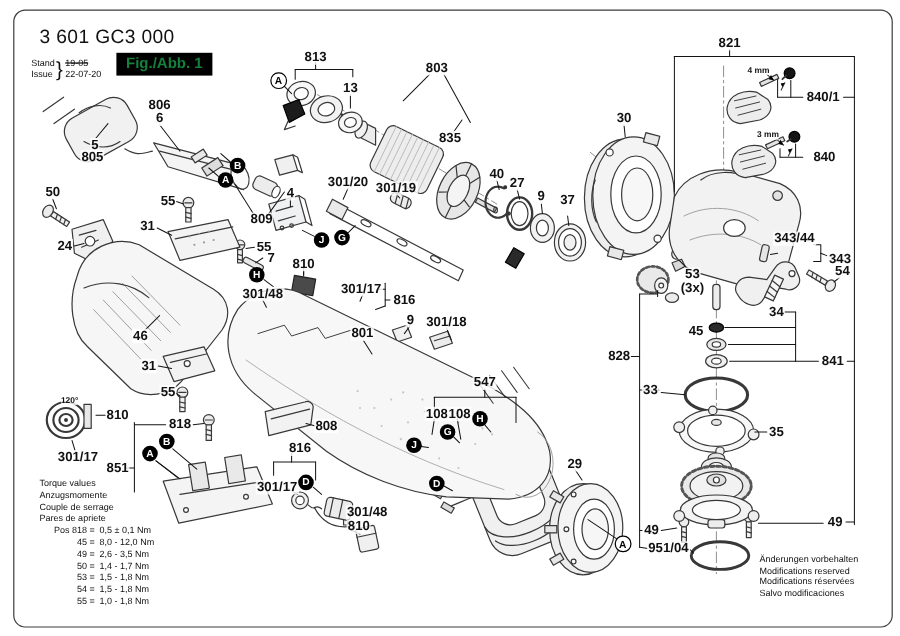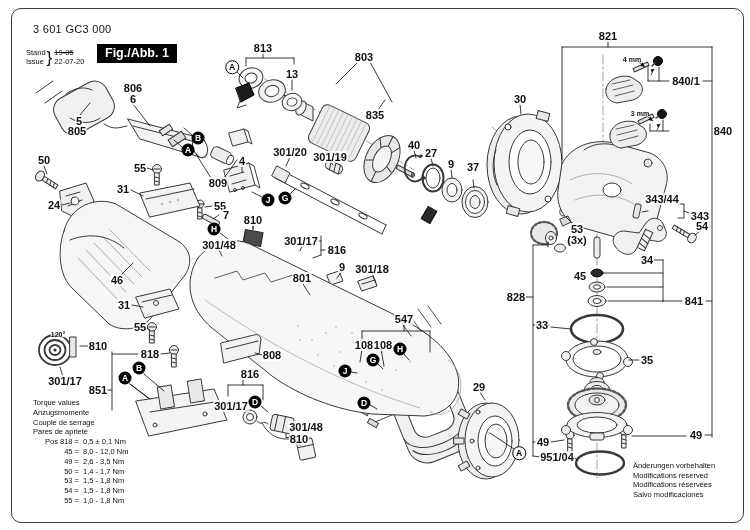--- a/index.html
+++ b/index.html
@@ -1,27 +1,27 @@
 <!DOCTYPE html>
 <html><head>
 <meta charset="utf-8">
 <style>
   html,body{margin:0;padding:0;}
   body{width:750px;height:530px;background:#fff;position:relative;overflow:hidden;
        font-family:"Liberation Sans",sans-serif;color:#111;}
   .frame{position:absolute;left:11px;top:8px;right:6px;bottom:7px;
          border:1.3px solid #3c3c3c;border-radius:10px;pointer-events:none;}
   svg.art-layer{position:absolute;left:0;top:0;}
-  .part-number{position:absolute;left:33px;top:23px;font-size:11px;letter-spacing:.3px;}
+  .part-number{position:absolute;left:33px;top:23px;font-size:16px;letter-spacing:.3px;}
   .stand-issue{position:absolute;left:26px;top:48px;font-size:7.5px;line-height:9px;display:flex;align-items:center;}
   .si-words{text-align:left;}
   .si-brace{font-size:17px;font-weight:400;margin:0 2px 0 1px;}
   .si-dates{line-height:9px;}
   .strike{text-decoration:line-through;}
-  .fig-box{position:absolute;left:97px;top:44px;background:#000;color:#ffffff;
+  .fig-box{position:absolute;left:97px;top:44px;background:#000;color:#15803d;
            font-size:12.5px;font-weight:bold;padding:2px 8px 3px;}
   .torque{position:absolute;left:33px;top:398px;font-size:7.5px;line-height:9.8px;}
   .trow{display:flex;}
   .tpos{width:46px;text-align:right;white-space:pre;}
   .tval{margin-left:4px;white-space:pre;}
   .footer-notice{position:absolute;left:633px;top:461px;font-size:7.5px;line-height:9.6px;}
   .callout{position:absolute;transform:translate(-50%,-50%);font-weight:bold;font-size:11px;
            white-space:nowrap;background:rgba(255,255,255,.82);padding:0 1px;border-radius:1px;}
   .marker{position:absolute;width:13px;height:13px;border-radius:50%;transform:translate(-50%,-50%);
           display:flex;align-items:center;justify-content:center;font-size:8.5px;font-weight:bold;line-height:1;}
@@ -635,21 +635,21 @@
     <div class="callout" style="left: 292px; top: 74px;">13</div>
     <div class="callout" style="left: 364px; top: 57px;">803</div>
     <div class="callout" style="left: 375px; top: 115px;">835</div>
     <div class="callout" style="left: 414px; top: 145px;">40</div>
     <div class="callout" style="left: 431px; top: 153px;">27</div>
     <div class="callout" style="left: 451px; top: 164px;">9</div>
     <div class="callout" style="left: 473px; top: 167px;">37</div>
     <div class="callout" style="left: 520px; top: 99px;">30</div>
     <div class="callout" style="left: 608px; top: 36px;">821</div>
     <div class="callout" style="left: 686px; top: 81px;">840/1</div>
-    <div class="callout" style="left: 723px; top: 131px;">840</div>
+    <div class="callout" style="left: 687px; top: 131px;">840</div>
     <div class="callout" style="left: 662px; top: 199px;">343/44</div>
     <div class="callout" style="left: 700px; top: 216px;">343</div>
     <div class="callout" style="left: 702px; top: 226px;">54</div>
     <div class="callout" style="left: 577px; top: 229px;">53</div>
     <div class="callout" style="left: 577px; top: 240px;">(3x)</div>
     <div class="callout" style="left: 580px; top: 252px; margin-top: 24px;">45</div>
     <div class="callout" style="left: 647px; top: 260px;">34</div>
     <div class="callout" style="left: 694px; top: 301px;">841</div>
     <div class="callout" style="left: 516px; top: 297px;">828</div>
     <div class="callout" style="left: 542px; top: 325px;">33</div>

